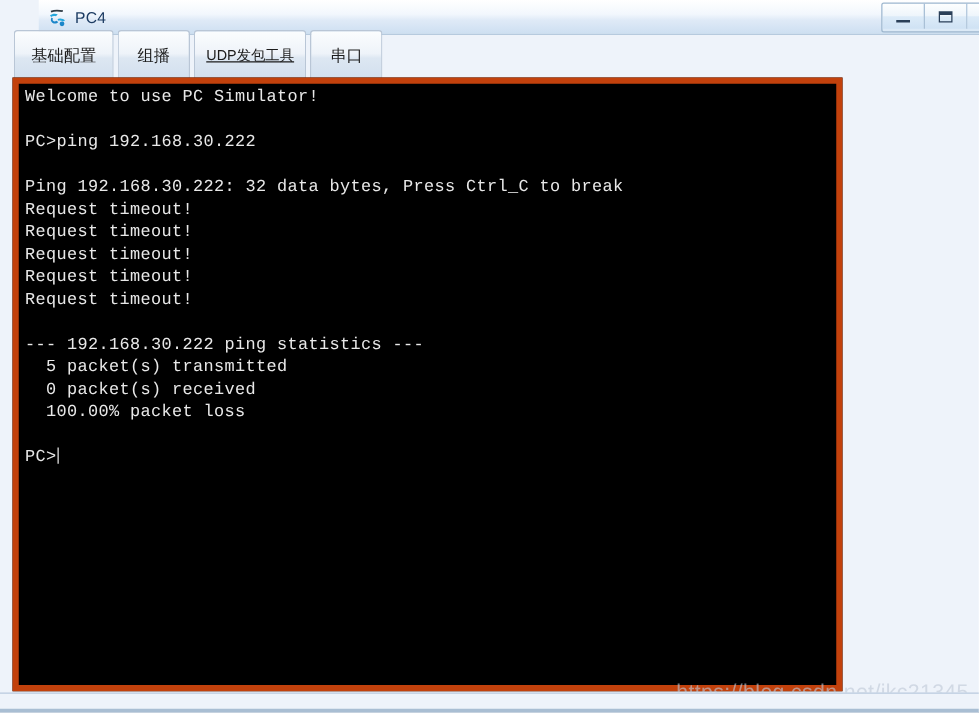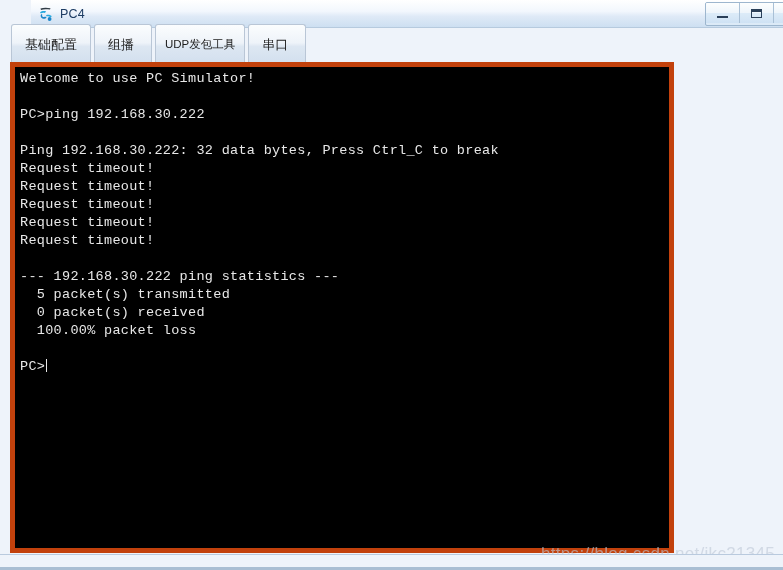--- a/index.html
+++ b/index.html
@@ -119,21 +119,21 @@
     display: flex;
     align-items: flex-end;
     height: 28px;
   }
   .tab {
     height: 40px;
     min-width: 58px;
     padding: 0 13px;
     display: flex;
     align-items: center;
-    justify-content: flex-start;
+    justify-content: center;
     box-sizing: border-box;
     border: 1px solid #b9c6d6;
     border-bottom: none;
     border-radius: 3px 3px 0 0;
     margin-right: 3px;
     font-size: 13px;
     color: #1c1c1c;
     background: linear-gradient(to bottom, #fbfdfe 0%, #eef3f9 46%, #dde7f2 55%, #d2dfee 100%);
     font-family: "Liberation Sans", "DejaVu Sans", sans-serif;
     cursor: default;
@@ -141,20 +141,21 @@
     margin-top: 35px;
   }
   .tab.selected {
     background: linear-gradient(to bottom, #ffffff 0%, #fcfdfe 55%, #f6fafd 100%);
     color: #4a5a6e;
     border-color: #c3ced9;
   }
   .tab.small {
     font-size: 11.5px;
     padding: 0 9px;
+    text-decoration: underline;
   }
 
   
   .terminal-wrap {
     position: absolute;
     left: 10px;
     top: 62px;
     width: 664px;
     height: 491px;
     background: #000000;

